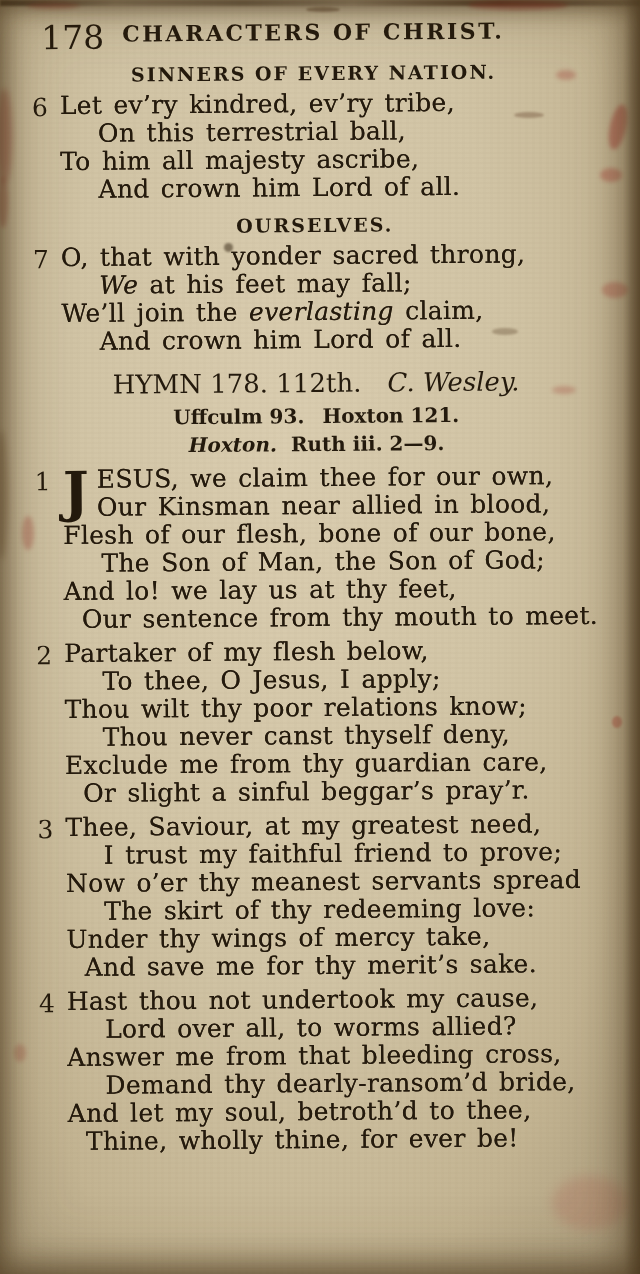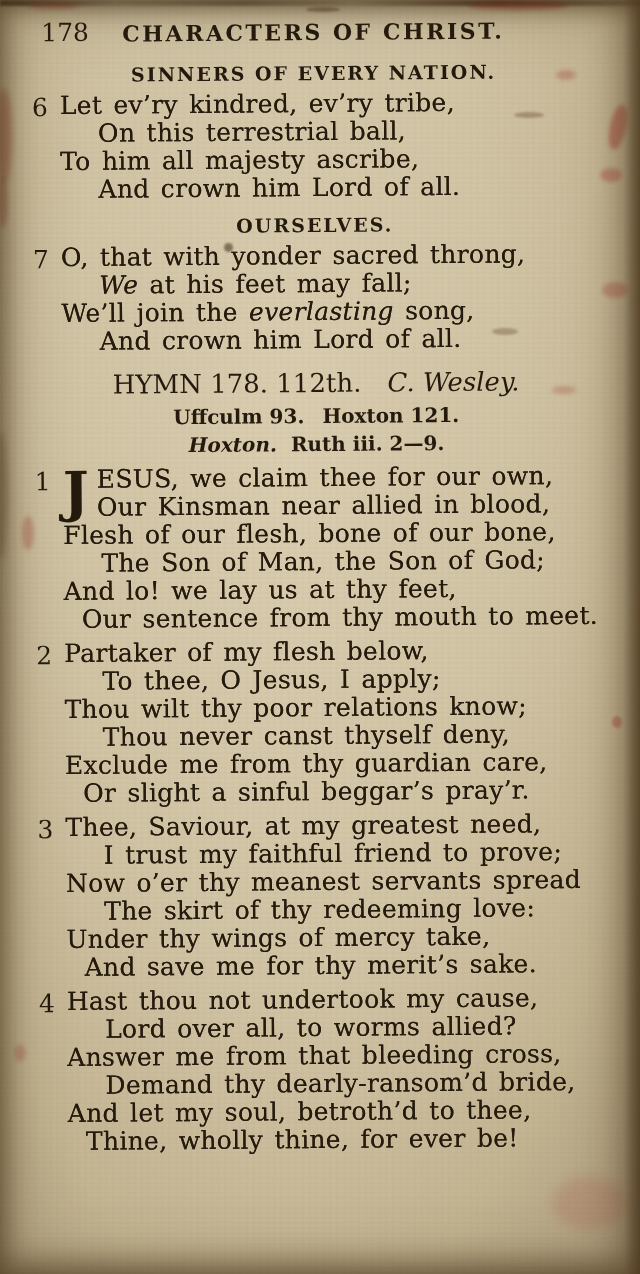--- a/index.html
+++ b/index.html
@@ -18,21 +18,21 @@
                inset 0 -14px 26px rgba(70,50,25,.28), inset 0 10px 18px rgba(60,40,20,.32),
                inset 14px 0 24px rgba(80,60,30,.22);}
   .top-edge{position:absolute;top:0;left:0;right:0;height:6px;filter:blur(1px);
     background:linear-gradient(90deg,#4a3c2b 0%,rgba(74,60,43,.25) 18%,rgba(74,60,43,.55) 38%,rgba(74,60,43,.2) 55%,#5a4431 78%,rgba(74,60,43,.3) 100%);}
   .right-edge{position:absolute;top:0;bottom:0;right:0;width:16px;
     background:linear-gradient(90deg, rgba(60,42,20,0), rgba(60,42,20,.5));}
   .stain{position:absolute;border-radius:50%;pointer-events:none;}
 
   .content{position:absolute;inset:0;padding:14px 40px 0 36px;transform:rotate(-0.45deg);}
   .header-row{position:relative;height:36px;}
-  .page-number{position:absolute;left:10px;top:2px;font-size:25px;}
+  .page-number{position:absolute;left:10px;top:2px;font-size:33px;}
   .running-title{position:absolute;left:0;right:0;top:5px;text-align:center;
     font-weight:bold;font-size:22px;letter-spacing:2.5px;}
   .subheading{text-align:center;font-weight:bold;font-size:19px;letter-spacing:2px;margin:12px 0 4px;}
   .centerline{display:flex;justify-content:center;align-items:baseline;}
   .hymn-title{font-size:26px;gap:26px;margin:12px 0 2px;line-height:34px;}
   .tunes{font-size:20px;font-weight:bold;gap:18px;line-height:28px;}
   .theme{font-size:20px;font-weight:bold;gap:14px;line-height:28px;margin-bottom:6px;}
   .it{font-style:italic;}
 
   .verse{position:relative;padding-left:28px;margin:6px 0;}
@@ -83,21 +83,21 @@
           <div class="line ind-0"><span>Let ev’ry kindred, ev’ry tribe,</span></div>
           <div class="line ind-1"><span>On this terrestrial ball,</span></div>
           <div class="line ind-0"><span>To him all majesty ascribe,</span></div>
           <div class="line ind-1"><span>And crown him Lord of all.</span></div>
         </div>
         <div class="subheading">OURSELVES.</div>
         <div class="verse">
           <span class="vnum">7</span>
           <div class="line ind-0"><span>O, that with yonder sacred throng,</span></div>
           <div class="line ind-1"><span class="it">We</span><span> at his feet may fall;</span></div>
-          <div class="line ind-0"><span>We’ll join the </span><span class="it">everlasting</span><span> song,</span></div>
+          <div class="line ind-0"><span>We’ll join the </span><span class="it">everlasting</span><span> claim,</span></div>
           <div class="line ind-1"><span>And crown him Lord of all.</span></div>
         </div>
         <div class="centerline hymn-title">
           <span>HYMN 178. 112th.</span>
           <span class="it">C. Wesley.</span>
         </div>
         <div class="centerline tunes">
           <span>Uffculm 93.</span>
           <span>Hoxton 121.</span>
         </div>

